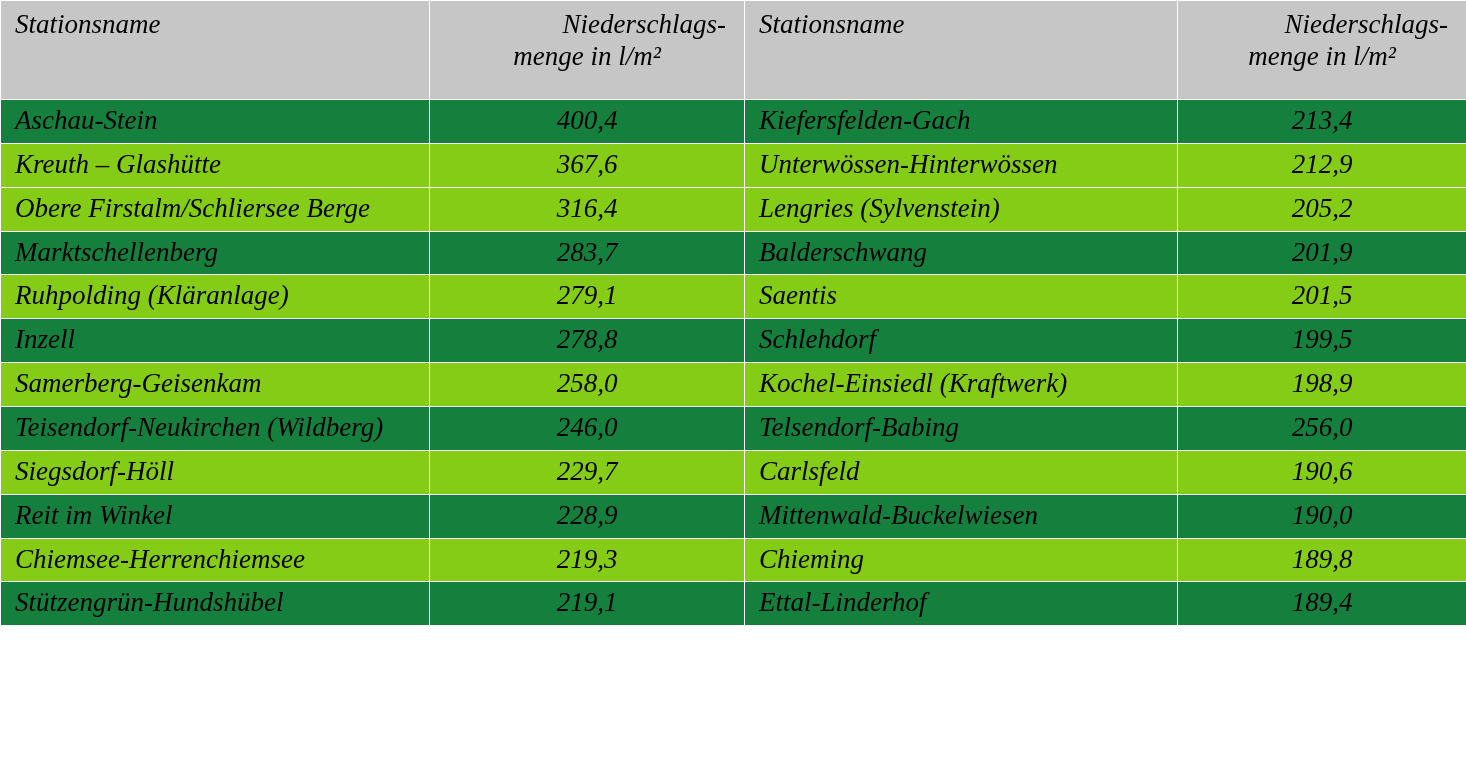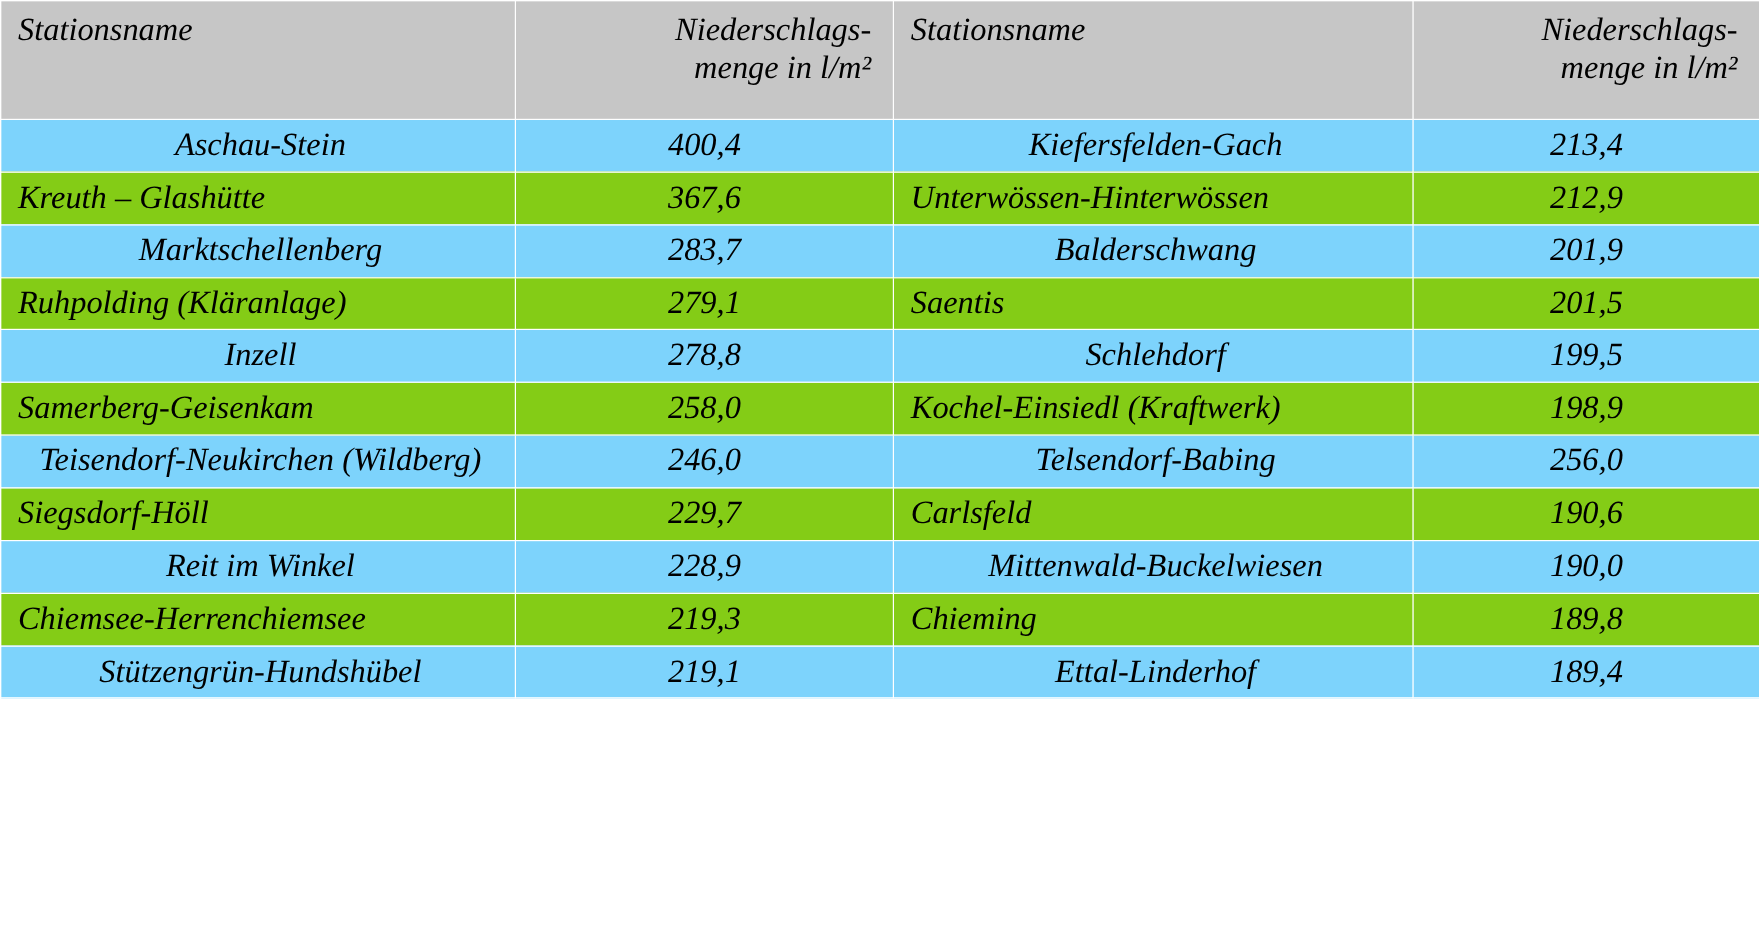--- a/index.html
+++ b/index.html
@@ -65,25 +65,25 @@
   .head-val {
     text-align: center;
     padding-left: 18px;
     padding-right: 18px;
     vertical-align: top;
     padding-top: 8px;
   }
   tr.shade-dark th,
   tr.shade-dark td { background: #84cc16; }
   tr.shade-light th,
-  tr.shade-light td { background: #7dd3fc; text-align: center; }
+  tr.shade-light td { background: #15803d; }
   tr.header-row th { background: #c6c6c6; }
 
   .head-val .hv-line1 { display: block; text-align: right; }
-  .head-val .hv-line2 { display: block; text-align: right; }
+  .head-val .hv-line2 { display: block; }
 </style>
 </head>
 <body>
 
 <div class="sheet">
   <table class="data-table">
     <colgroup>
       <col class="c-name-l">
       <col class="c-val-l">
       <col class="c-name-r">
@@ -108,20 +108,26 @@
           <td class="cell-name">Aschau-Stein</td>
           <td class="cell-val">400,4</td>
           <td class="cell-name">Kiefersfelden-Gach</td>
           <td class="cell-val">213,4</td>
         </tr>
         <tr class="shade-dark">
           <td class="cell-name">Kreuth – Glashütte</td>
           <td class="cell-val">367,6</td>
           <td class="cell-name">Unterwössen-Hinterwössen</td>
           <td class="cell-val">212,9</td>
+        </tr>
+        <tr class="shade-dark">
+          <td class="cell-name">Obere Firstalm/Schliersee Berge</td>
+          <td class="cell-val">316,4</td>
+          <td class="cell-name">Lengries (Sylvenstein)</td>
+          <td class="cell-val">205,2</td>
         </tr>
         <tr class="shade-light">
           <td class="cell-name">Marktschellenberg</td>
           <td class="cell-val">283,7</td>
           <td class="cell-name">Balderschwang</td>
           <td class="cell-val">201,9</td>
         </tr>
         <tr class="shade-dark">
           <td class="cell-name">Ruhpolding (Kläranlage)</td>
           <td class="cell-val">279,1</td>

